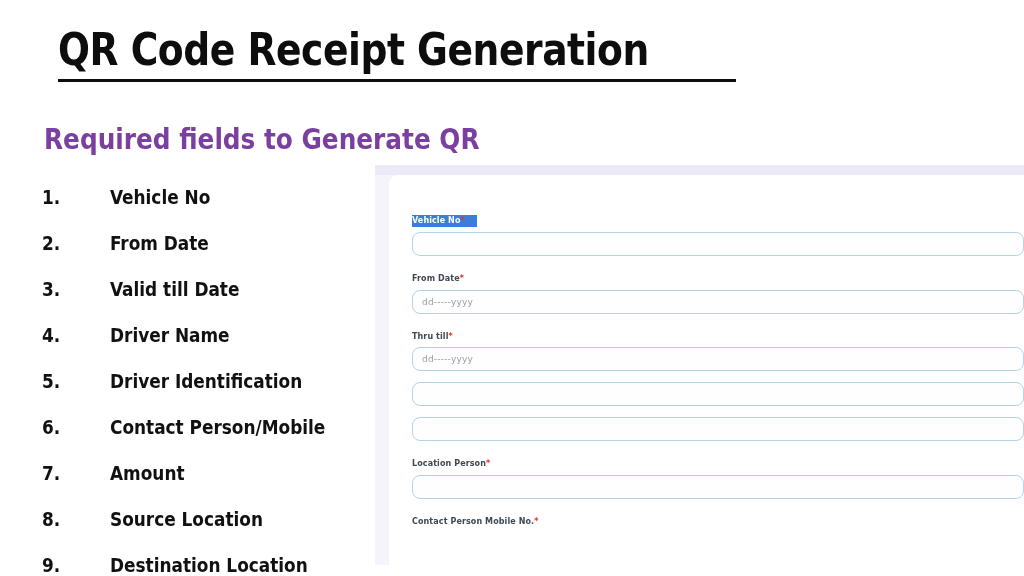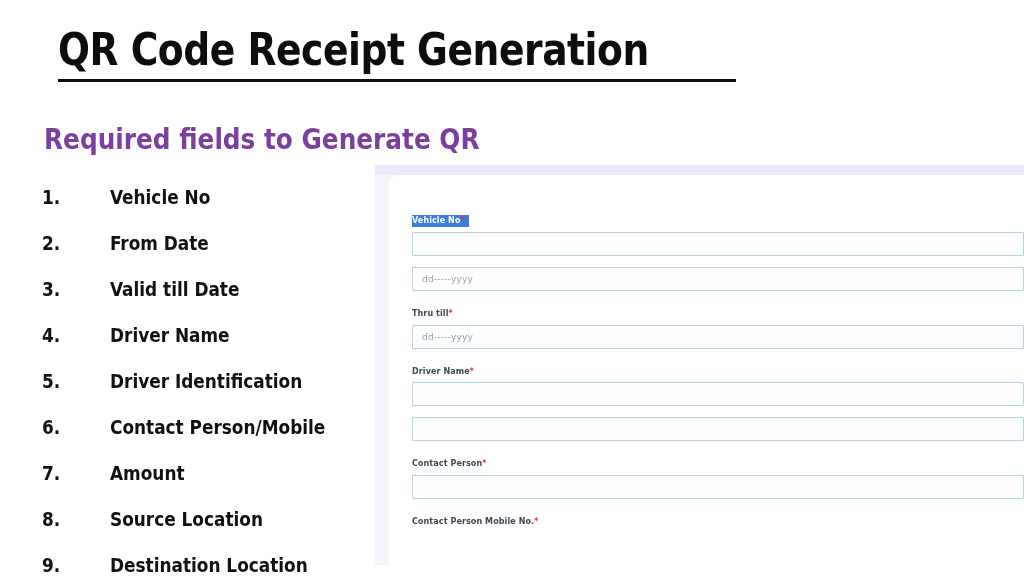--- a/index.html
+++ b/index.html
@@ -136,29 +136,29 @@
     line-height: 1.3;
     margin-bottom: 5px;
     display: inline-block;
     white-space: nowrap;
   }
   .field-label .req { color: #e3342f; font-weight: bold; }
 
   .field-label.selected {
     background: #3b7ddd;
     color: #ffffff;
-    padding: 1px 4px 1px 0;
+    padding: 1px 12px 1px 0;
   }
   .field-label.selected .req { color: #d9352f; }
 
   .field-input {
     height: 24px;
     width: 100%;
     border: 1px solid #b2d4e4;
-    border-radius: 1px;
+    border-radius: 8px;
     background: #fefeff;
     display: flex;
     align-items: center;
     padding: 4px 9px;
   }
 
   .field-input .ph {
     font-family: "DejaVu Sans", "Liberation Sans", sans-serif;
     font-size: 9px;
     color: #96a0a8;
@@ -219,43 +219,43 @@
     <div id="panel-topband"></div>
     <div id="form-card">
       <div id="form-fields">
           <div class="field-group">
             <div><span class="field-label selected"><span>Vehicle No</span><span class="req">*</span></span></div>
             <div class="field-input">
               <span class="ph"></span>
             </div>
           </div>
           <div class="field-group">
+            <div><span class="field-label"><span>From Date</span><span class="req">*</span></span></div>
             <div class="field-input">
               <span class="ph">dd-----yyyy</span>
             </div>
           </div>
           <div class="field-group">
             <div><span class="field-label"><span>Thru till</span><span class="req">*</span></span></div>
             <div class="field-input">
               <span class="ph">dd-----yyyy</span>
             </div>
           </div>
           <div class="field-group">
-            <div><span class="field-label"><span>Driver Name</span><span class="req">*</span></span></div>
-            <div class="field-input">
-              <span class="ph"></span>
-            </div>
-          </div>
-          <div class="field-group">
-            <div class="field-input">
-              <span class="ph"></span>
-            </div>
-          </div>
-          <div class="field-group">
-            <div><span class="field-label"><span>Contact Person</span><span class="req">*</span></span></div>
+            <div class="field-input">
+              <span class="ph"></span>
+            </div>
+          </div>
+          <div class="field-group">
+            <div class="field-input">
+              <span class="ph"></span>
+            </div>
+          </div>
+          <div class="field-group">
+            <div><span class="field-label"><span>Location Person</span><span class="req">*</span></span></div>
             <div class="field-input">
               <span class="ph"></span>
             </div>
           </div>
           <div class="field-group">
             <div><span class="field-label"><span>Contact Person Mobile No.</span><span class="req">*</span></span></div>
           </div>
         </div>
     </div>
   </div>

